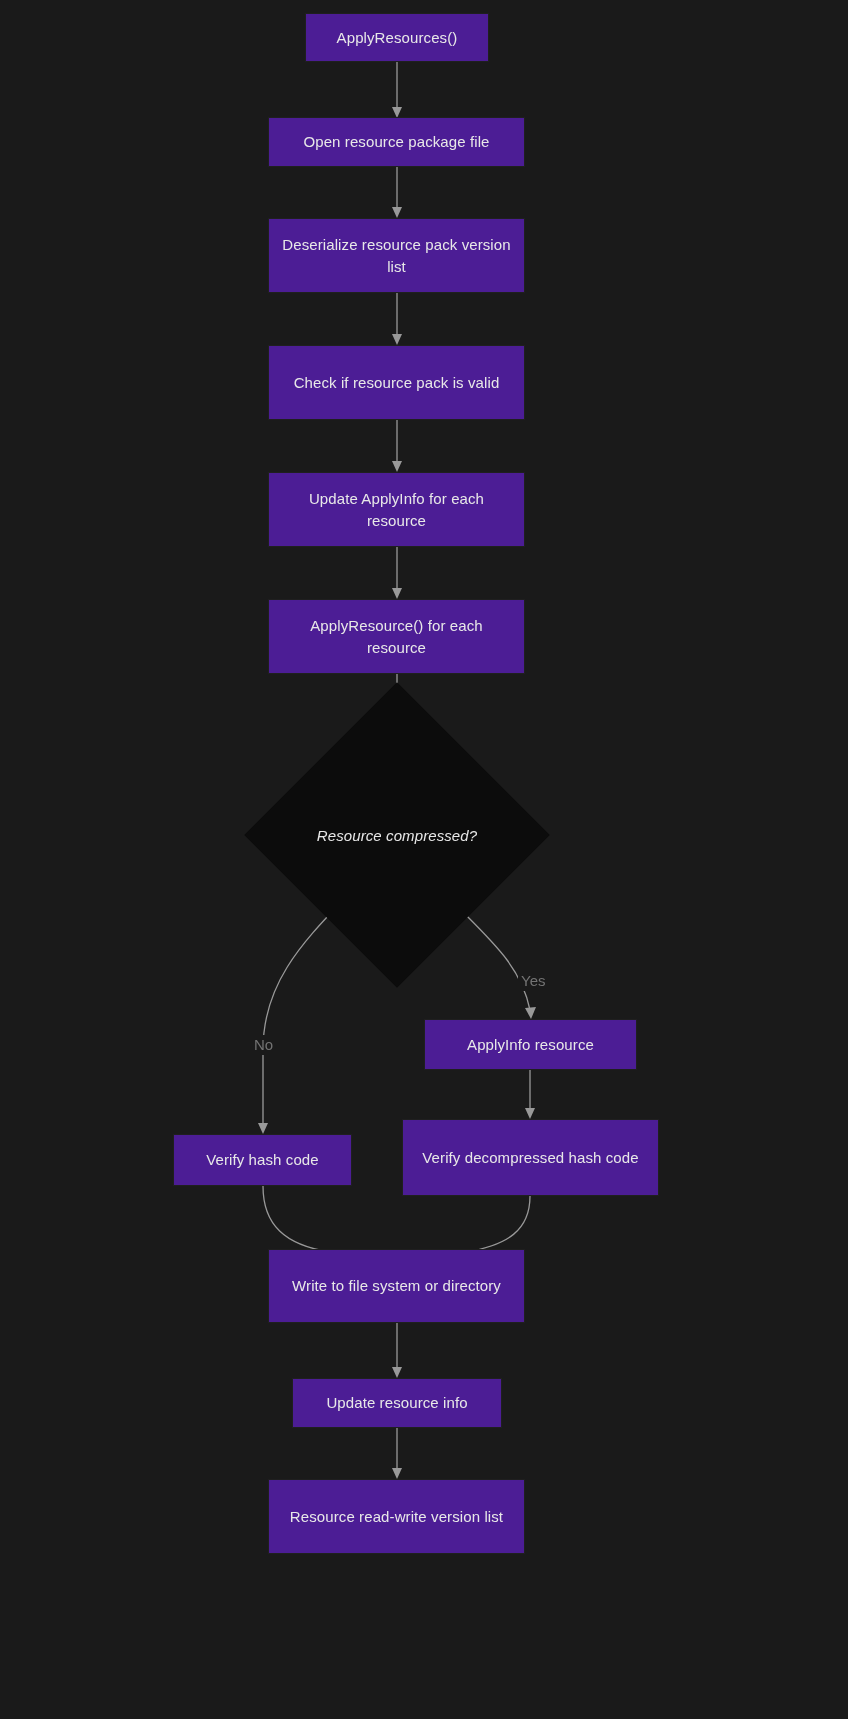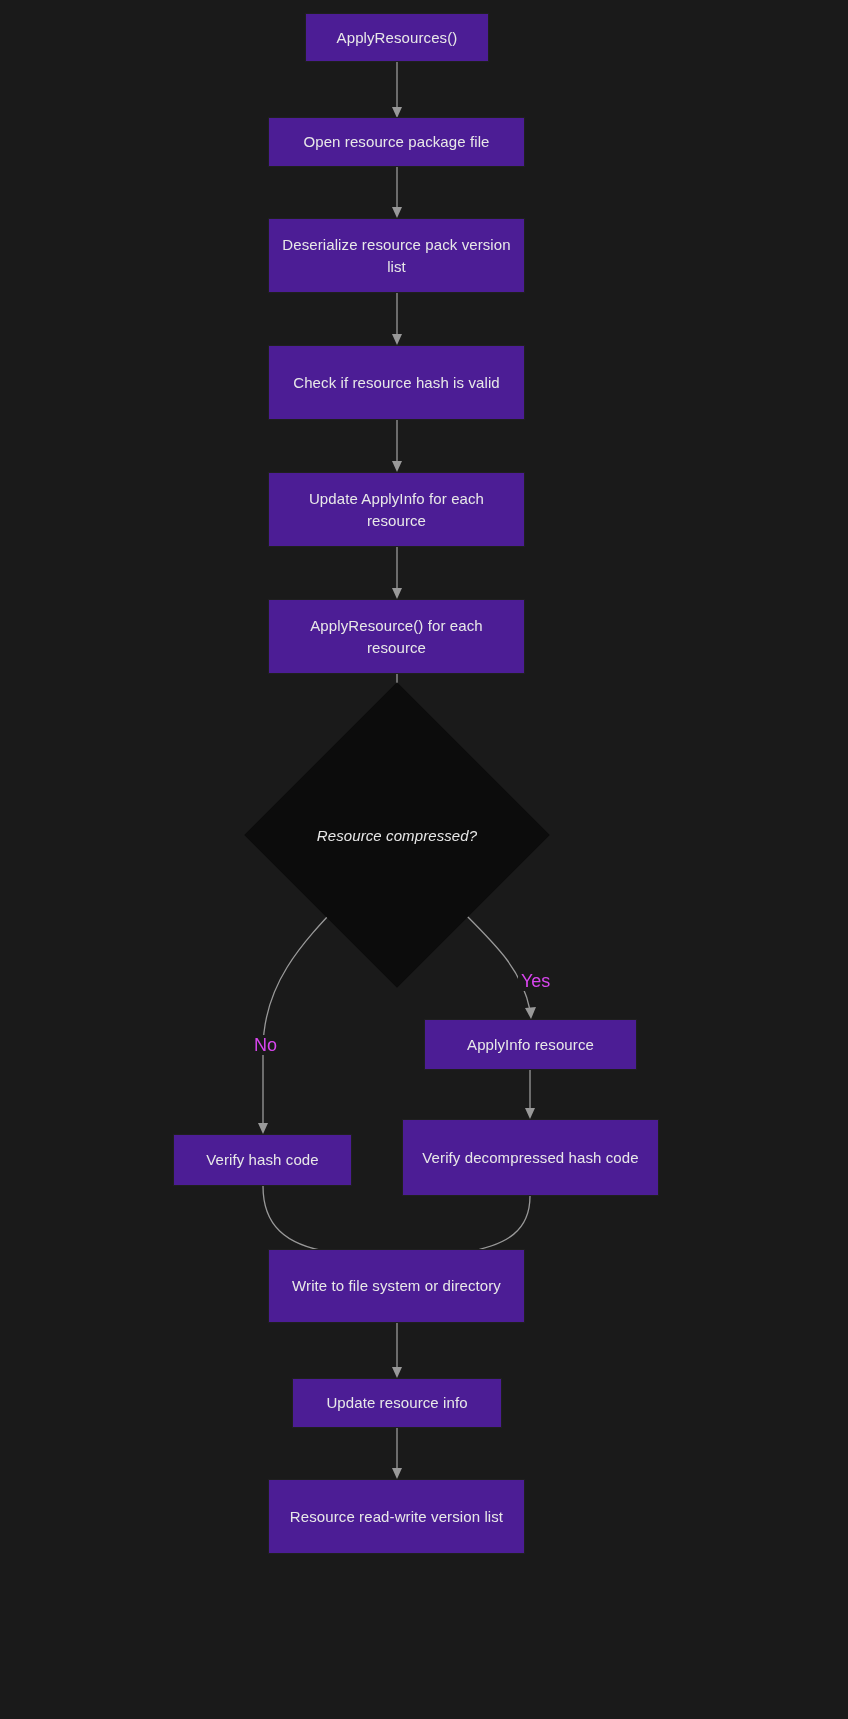--- a/index.html
+++ b/index.html
@@ -77,22 +77,22 @@
     align-items: center;
     justify-content: center;
     color: #e8e8e8;
     font-size: 15px;
     text-align: center;
     letter-spacing: 0.1px;
   }
   .edge-label {
     position: absolute;
     background: #1a1a1a;
-    color: #d946ef;
-    font-size: 18px;
+    color: #737373;
+    font-size: 15px;
     line-height: 18px;
     padding: 1px 3px;
     white-space: nowrap;
   }
 </style>
 </head>
 <body>
 
 <div id="canvas">
 
@@ -144,21 +144,21 @@
 
   <div class="node" style="left:268px; top:117px; width:257px; height:50px;">
     <span class="node-label">Open resource package file</span>
   </div>
 
   <div class="node" style="left:268px; top:218px; width:257px; height:75px;">
     <span class="node-label">Deserialize resource pack version list</span>
   </div>
 
   <div class="node" style="left:268px; top:345px; width:257px; height:75px;">
-    <span class="node-label">Check if resource hash is valid</span>
+    <span class="node-label">Check if resource pack is valid</span>
   </div>
 
   <div class="node" style="left:268px; top:472px; width:257px; height:75px;">
     <span class="node-label">Update ApplyInfo for each resource</span>
   </div>
 
   <div class="node" style="left:268px; top:599px; width:257px; height:75px;">
     <span class="node-label">ApplyResource() for each resource</span>
   </div>
 

